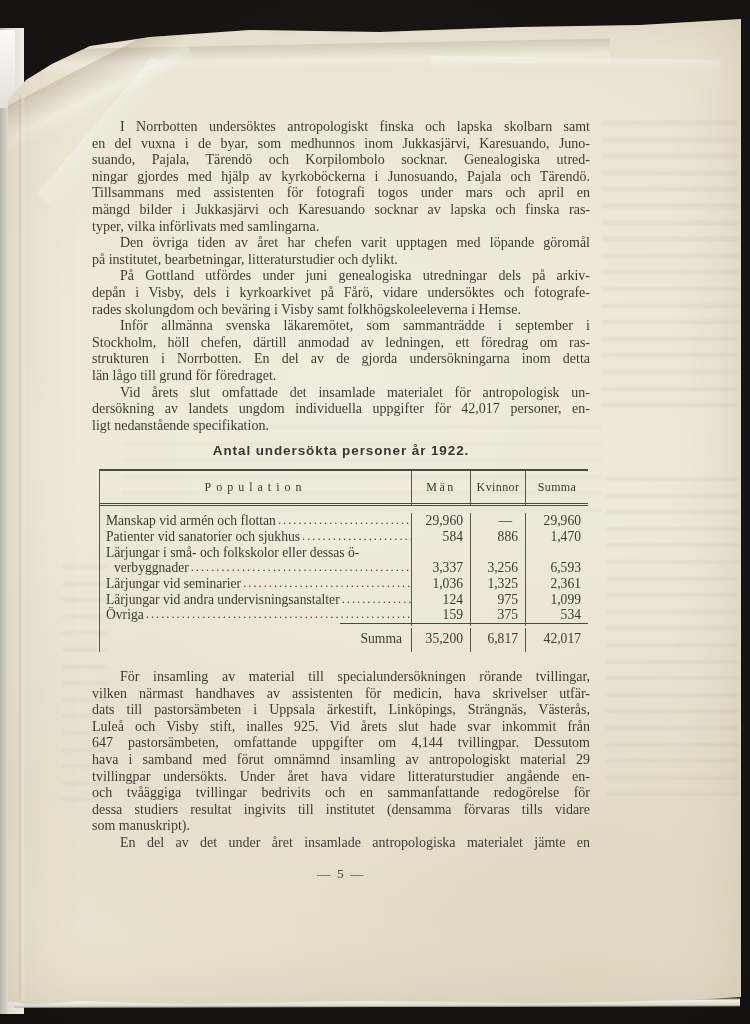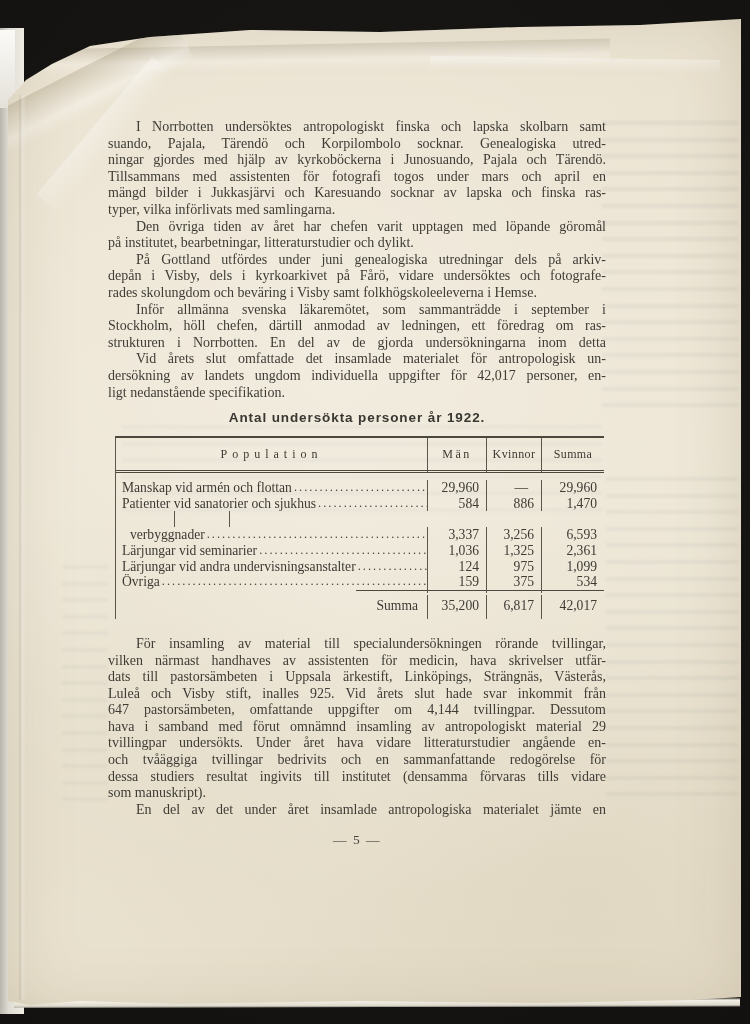--- a/index.html
+++ b/index.html
@@ -37,21 +37,21 @@
   .crease-v{position:absolute;left:19px;top:95px;width:7px;height:905px;
       background:linear-gradient(90deg,rgba(118,106,82,0.16),rgba(255,255,255,0.28) 55%,transparent);}
   
   .ghost{position:absolute;filter:blur(1px);pointer-events:none;
       background:repeating-linear-gradient(180deg,transparent 0 9px,rgba(98,110,126,0.13) 9px 13px,transparent 13px 16.6px);}
   .g1{left:602px;top:112px;width:136px;height:305px;opacity:.55;}
   .g2{left:122px;top:416px;width:480px;height:96px;opacity:.33;}
   .g3{left:606px;top:468px;width:132px;height:340px;opacity:.5;}
   .g4{left:62px;top:556px;width:46px;height:250px;opacity:.4;}
   
-  .content{position:absolute;left:108px;top:119px;width:498px;color:#3e3c35;}
+  .content{position:absolute;left:92px;top:119px;width:498px;color:#3e3c35;}
   .para{margin:0;}
   .line{height:16.6px;overflow:hidden;font-size:14px;line-height:16.6px;
         text-align:justify;text-align-last:justify;}
   .line.last{text-align:right;text-align-last:left;}
   .line.first{text-indent:28px;}
   .table-title{margin:9px 0 0 0;text-align:center;
         font-family:"Liberation Sans", sans-serif;font-weight:bold;
         font-size:13.5px;letter-spacing:0.9px;color:#393731;height:17px;}
   .stat-table{margin:9px 0 0 7px;width:488px;border-left:1px solid #5a564c;
         border-top:2px solid #4b4840;color:#3c3a33;}
@@ -101,39 +101,41 @@
     <div class="crease-v"></div>
     <div class="ghost g1"></div>
     <div class="ghost g2"></div>
     <div class="ghost g3"></div>
     <div class="ghost g4"></div>
 
     <div class="content">
       <div id="paras-top">
           <div class="para">
             <div class="line first">I Norrbotten undersöktes antropologiskt finska och lapska skolbarn samt</div>
+            <div class="line">en del vuxna i de byar, som medhunnos inom Jukkasjärvi, Karesuando, Juno-</div>
             <div class="line">suando, Pajala, Tärendö och Korpilombolo socknar.  Genealogiska utred-</div>
             <div class="line">ningar gjordes med hjälp av kyrkoböckerna i Junosuando, Pajala och Tärendö.</div>
             <div class="line">Tillsammans med assistenten för fotografi togos under mars och april en</div>
             <div class="line">mängd bilder i Jukkasjärvi och Karesuando socknar av lapska och finska ras-</div>
             <div class="line last">typer, vilka införlivats med samlingarna.</div>
           </div>
           <div class="para">
             <div class="line first">Den övriga tiden av året har chefen varit upptagen med löpande göromål</div>
             <div class="line last">på institutet, bearbetningar, litteraturstudier och dylikt.</div>
           </div>
           <div class="para">
             <div class="line first">På Gottland utfördes under juni genealogiska utredningar dels på arkiv-</div>
             <div class="line">depån i Visby, dels i kyrkoarkivet på Fårö, vidare undersöktes och fotografe-</div>
             <div class="line last">rades skolungdom och beväring i Visby samt folkhögskoleeleverna i Hemse.</div>
           </div>
           <div class="para">
             <div class="line first">Inför allmänna svenska läkaremötet, som sammanträdde i september i</div>
             <div class="line">Stockholm, höll chefen, därtill anmodad av ledningen, ett föredrag om ras-</div>
             <div class="line">strukturen i Norrbotten.  En del av de gjorda undersökningarna inom detta</div>
+            <div class="line last">län lågo till grund för föredraget.</div>
           </div>
           <div class="para">
             <div class="line first">Vid årets slut omfattade det insamlade materialet för antropologisk un-</div>
             <div class="line">dersökning av landets ungdom individuella uppgifter för 42,017 personer, en-</div>
             <div class="line last">ligt nedanstående specifikation.</div>
           </div>
         </div>
 
       <div class="table-title">Antal undersökta personer år 1922.</div>
 
@@ -163,20 +165,23 @@
             <div class="tr">
               <div class="cell pop">
                 <span class="lbl">Patienter vid sanatorier och sjukhus</span>
                 <span class="leader">................................................................................</span>
               </div>
               <div class="cell man num">584</div>
               <div class="cell kvin num">886</div>
               <div class="cell sum num">1,470</div>
             </div>
             <div class="tr">
+              <div class="cell pop">
+                <span class="lbl">Lärjungar i små- och folkskolor eller dessas ö-</span>
+              </div>
               <div class="cell man num"></div>
               <div class="cell kvin num"></div>
               <div class="cell sum num"></div>
             </div>
             <div class="tr">
               <div class="cell pop indent2">
                 <span class="lbl">verbyggnader</span>
                 <span class="leader">................................................................................</span>
               </div>
               <div class="cell man num">3,337</div>

